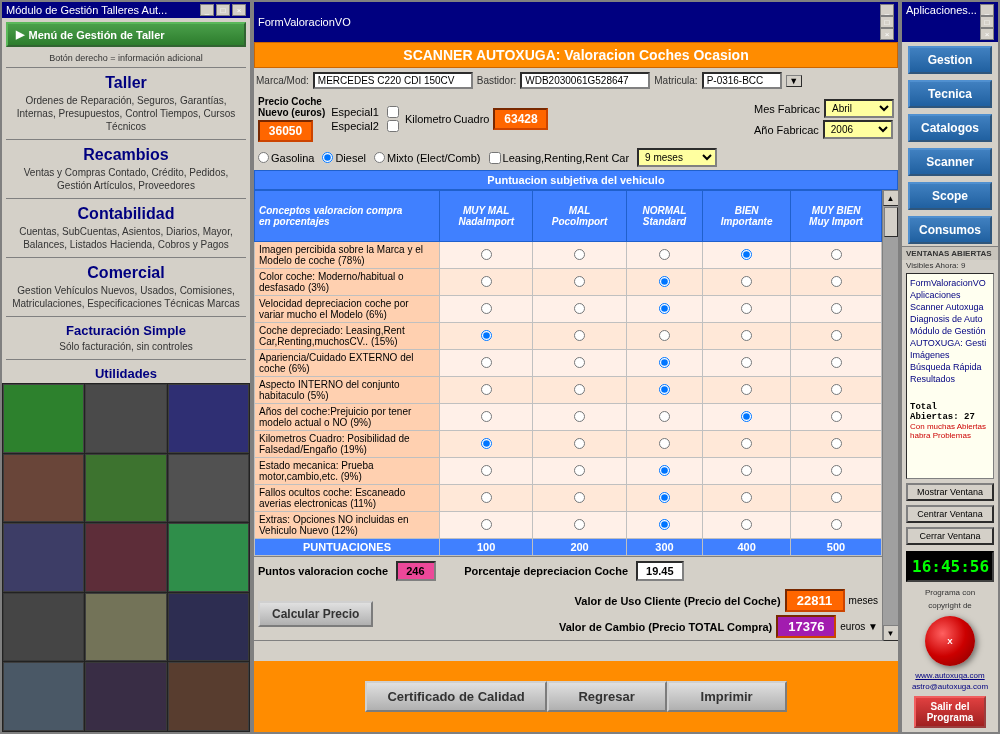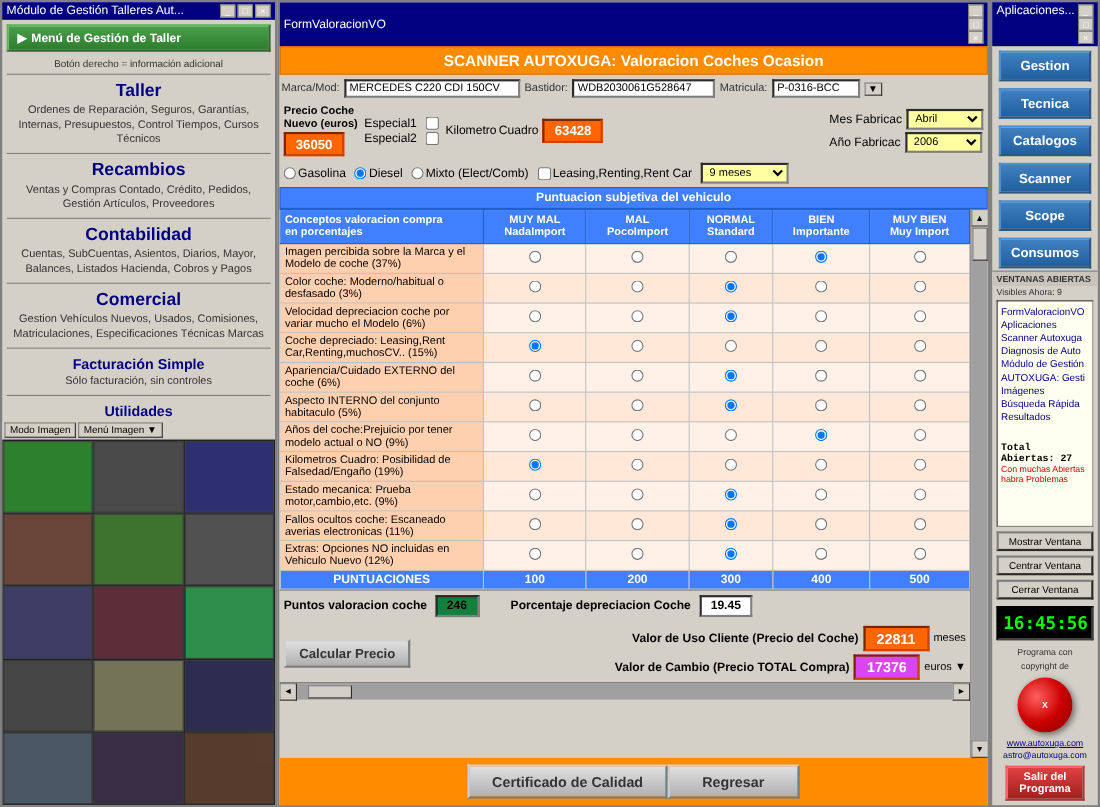--- a/index.html
+++ b/index.html
@@ -165,24 +165,25 @@
     
     .punt-table {
       width: 100%;
       border-collapse: collapse;
       background: white;
       font-size: 10px;
     }
     .punt-table th {
       background: #4080ff;
       color: white;
-      padding: 4px 4px;
+      padding: 14px 4px;
       border: 1px solid #2060cc;
       text-align: center;
       font-size: 10px;
+      font-style: italic;
     }
     .punt-table th.concept-col {
       background: #4080ff;
       text-align: left;
     }
     .punt-table td {
       border: 1px solid #c0c0c0;
       padding: 2px 4px;
       vertical-align: middle;
     }
@@ -205,24 +206,25 @@
       padding: 2px 8px;
       border: 2px inset #cc4400;
       font-size: 13px;
       min-width: 60px;
       text-align: center;
     }
     .result-euros { font-size: 10px; }
     .bottom-buttons {
       display: flex;
       gap: 0;
-      padding: 6px;
+      padding: 20px;
       background: #ff8c00;
       justify-content: center;
       align-items: center;
+      margin-top: 20px;
     }
     .bottom-btn {
       background: linear-gradient(to bottom, #e0e0e0, #b0b0b0);
       border: 2px outset #d0d0d0;
       padding: 6px 20px;
       font-size: 13px;
       font-weight: bold;
       cursor: pointer;
       color: #333;
       min-width: 120px;
@@ -386,24 +388,20 @@
   <div class="section-text">Cuentas, SubCuentas, Asientos, Diarios, Mayor, Balances, Listados Hacienda, Cobros y Pagos</div>
   <div class="divider"></div>
   <div class="section-header">Comercial</div>
   <div class="section-text">Gestion Vehículos Nuevos, Usados, Comisiones, Matriculaciones, Especificaciones Técnicas Marcas</div>
   <div class="divider"></div>
   <div class="section-header" style="font-size:13px;">Facturación Simple</div>
   <div class="section-text">Sólo facturación, sin controles</div>
   <div class="divider"></div>
   <div class="section-header" style="font-size:13px;">Utilidades</div>
   <div class="left-bottom">
-    <div class="img-toolbar">
-      <button class="img-toolbar-btn">Modo Imagen</button>
-      <button class="img-toolbar-btn">Menú Imagen ▼</button>
-    </div>
     <div class="images-area" style="background: #111; flex:1; overflow:hidden; position:relative;">
 
       <div style="display:grid; grid-template-columns: repeat(3, 1fr); grid-template-rows: repeat(5, 1fr); height:100%; gap:1px; padding:1px; background:#222;">
         <div style="background:#3a3; opacity:0.7; border:1px solid #555;"></div>
         <div style="background:#555; opacity:0.8; border:1px solid #444;"></div>
         <div style="background:#338; opacity:0.8; border:1px solid #444;"></div>
         <div style="background:#854; opacity:0.7; border:1px solid #444;"></div>
         <div style="background:#483; opacity:0.8; border:1px solid #444;"></div>
         <div style="background:#666; opacity:0.7; border:1px solid #444;"></div>
         <div style="background:#447; opacity:0.8; border:1px solid #444;"></div>
@@ -513,21 +511,21 @@
               <th class="concept-col" style="width:185px;">Conceptos valoracion compra<br>en porcentajes</th>
               <th>MUY MAL<br>NadaImport</th>
               <th>MAL<br>PocoImport</th>
               <th>NORMAL<br>Standard</th>
               <th>BIEN<br>Importante</th>
               <th>MUY BIEN<br>Muy Import</th>
             </tr>
           </thead>
           <tbody>
             <tr>
-              <td class="concept-cell">Imagen percibida sobre la Marca y el Modelo de coche (37%)</td>
+              <td class="concept-cell">Imagen percibida sobre la Marca y el Modelo de coche (78%)</td>
               <td class="radio-cell"><input type="radio" name="r1" class="radio-input" style=""></td>
               <td class="radio-cell"><input type="radio" name="r1" class="radio-input" style=""></td>
               <td class="radio-cell"><input type="radio" name="r1" class="radio-input" style=""></td>
               <td class="radio-cell"><input type="radio" name="r1" checked="" class="radio-input" style=""></td>
               <td class="radio-cell"><input type="radio" name="r1" class="radio-input" style=""></td>
             </tr>
             <tr>
               <td class="concept-cell">Color coche: Moderno/habitual o desfasado (3%)</td>
               <td class="radio-cell"><input type="radio" name="r2" class="radio-input" style=""></td>
               <td class="radio-cell"><input type="radio" name="r2" class="radio-input" style=""></td>
@@ -613,36 +611,36 @@
               <td>200</td>
               <td>300</td>
               <td>400</td>
               <td>500</td>
             </tr>
           </tbody>
         </table>
 
         <div style="display:flex; align-items:center; gap:8px; padding:4px; background:#d4d0c8; border-top:1px solid #808080;">
           <span style="font-weight:bold;font-size:11px;">Puntos valoracion coche</span>
-          <span style="background:#15803d;border:2px inset #808080;padding:2px 8px;font-weight:bold;min-width:40px;">246</span>
+          <span style="background:#ec4899;border:2px inset #808080;padding:2px 8px;font-weight:bold;min-width:40px;">246</span>
           <span style="margin-left:20px; font-weight:bold;font-size:11px;">Porcentaje depreciacion Coche</span>
           <span style="background:white;border:2px inset #808080;padding:2px 8px;font-weight:bold;min-width:40px;">19.45</span>
         </div>
 
         <div style="display:flex; align-items:center; gap:12px; padding:4px 4px 2px; background:#d4d0c8;">
           <button class="calc-btn">Calcular Precio</button>
           <div style="flex:1; display:flex; flex-direction:column; gap:3px;">
             <div class="result-row">
               <span class="result-label">Valor de Uso Cliente (Precio del Coche)</span>
               <span class="result-value">22811</span>
               <span class="result-euros">meses</span>
             </div>
             <div class="result-row">
               <span class="result-label">Valor de Cambio (Precio TOTAL Compra)</span>
-              <span class="result-value" style="background:#d946ef;">17376</span>
+              <span class="result-value" style="background:#a21caf;">17376</span>
               <span class="result-euros">euros ▼</span>
             </div>
           </div>
         </div>
 
         <div class="horiz-scroll">
           <div class="horiz-scroll-btn">◄</div>
           <div class="horiz-track">
             <div class="horiz-thumb"></div>
           </div>
@@ -655,20 +653,21 @@
         <div class="scroll-track">
           <div class="scroll-thumb"></div>
         </div>
         <div class="scroll-btn">▼</div>
       </div>
     </div>
 
     <div class="bottom-buttons">
       <button class="bottom-btn">Certificado de Calidad</button>
       <button class="bottom-btn">Regresar</button>
+      <button class="bottom-btn">Imprimir</button>
     </div>
   </div>
 </div>
 
 <div class="right-panel">
   <div class="right-title">
     <span>Aplicaciones...</span>
     <div class="win-btns">
       <div class="win-btn">_</div>
       <div class="win-btn">□</div>

